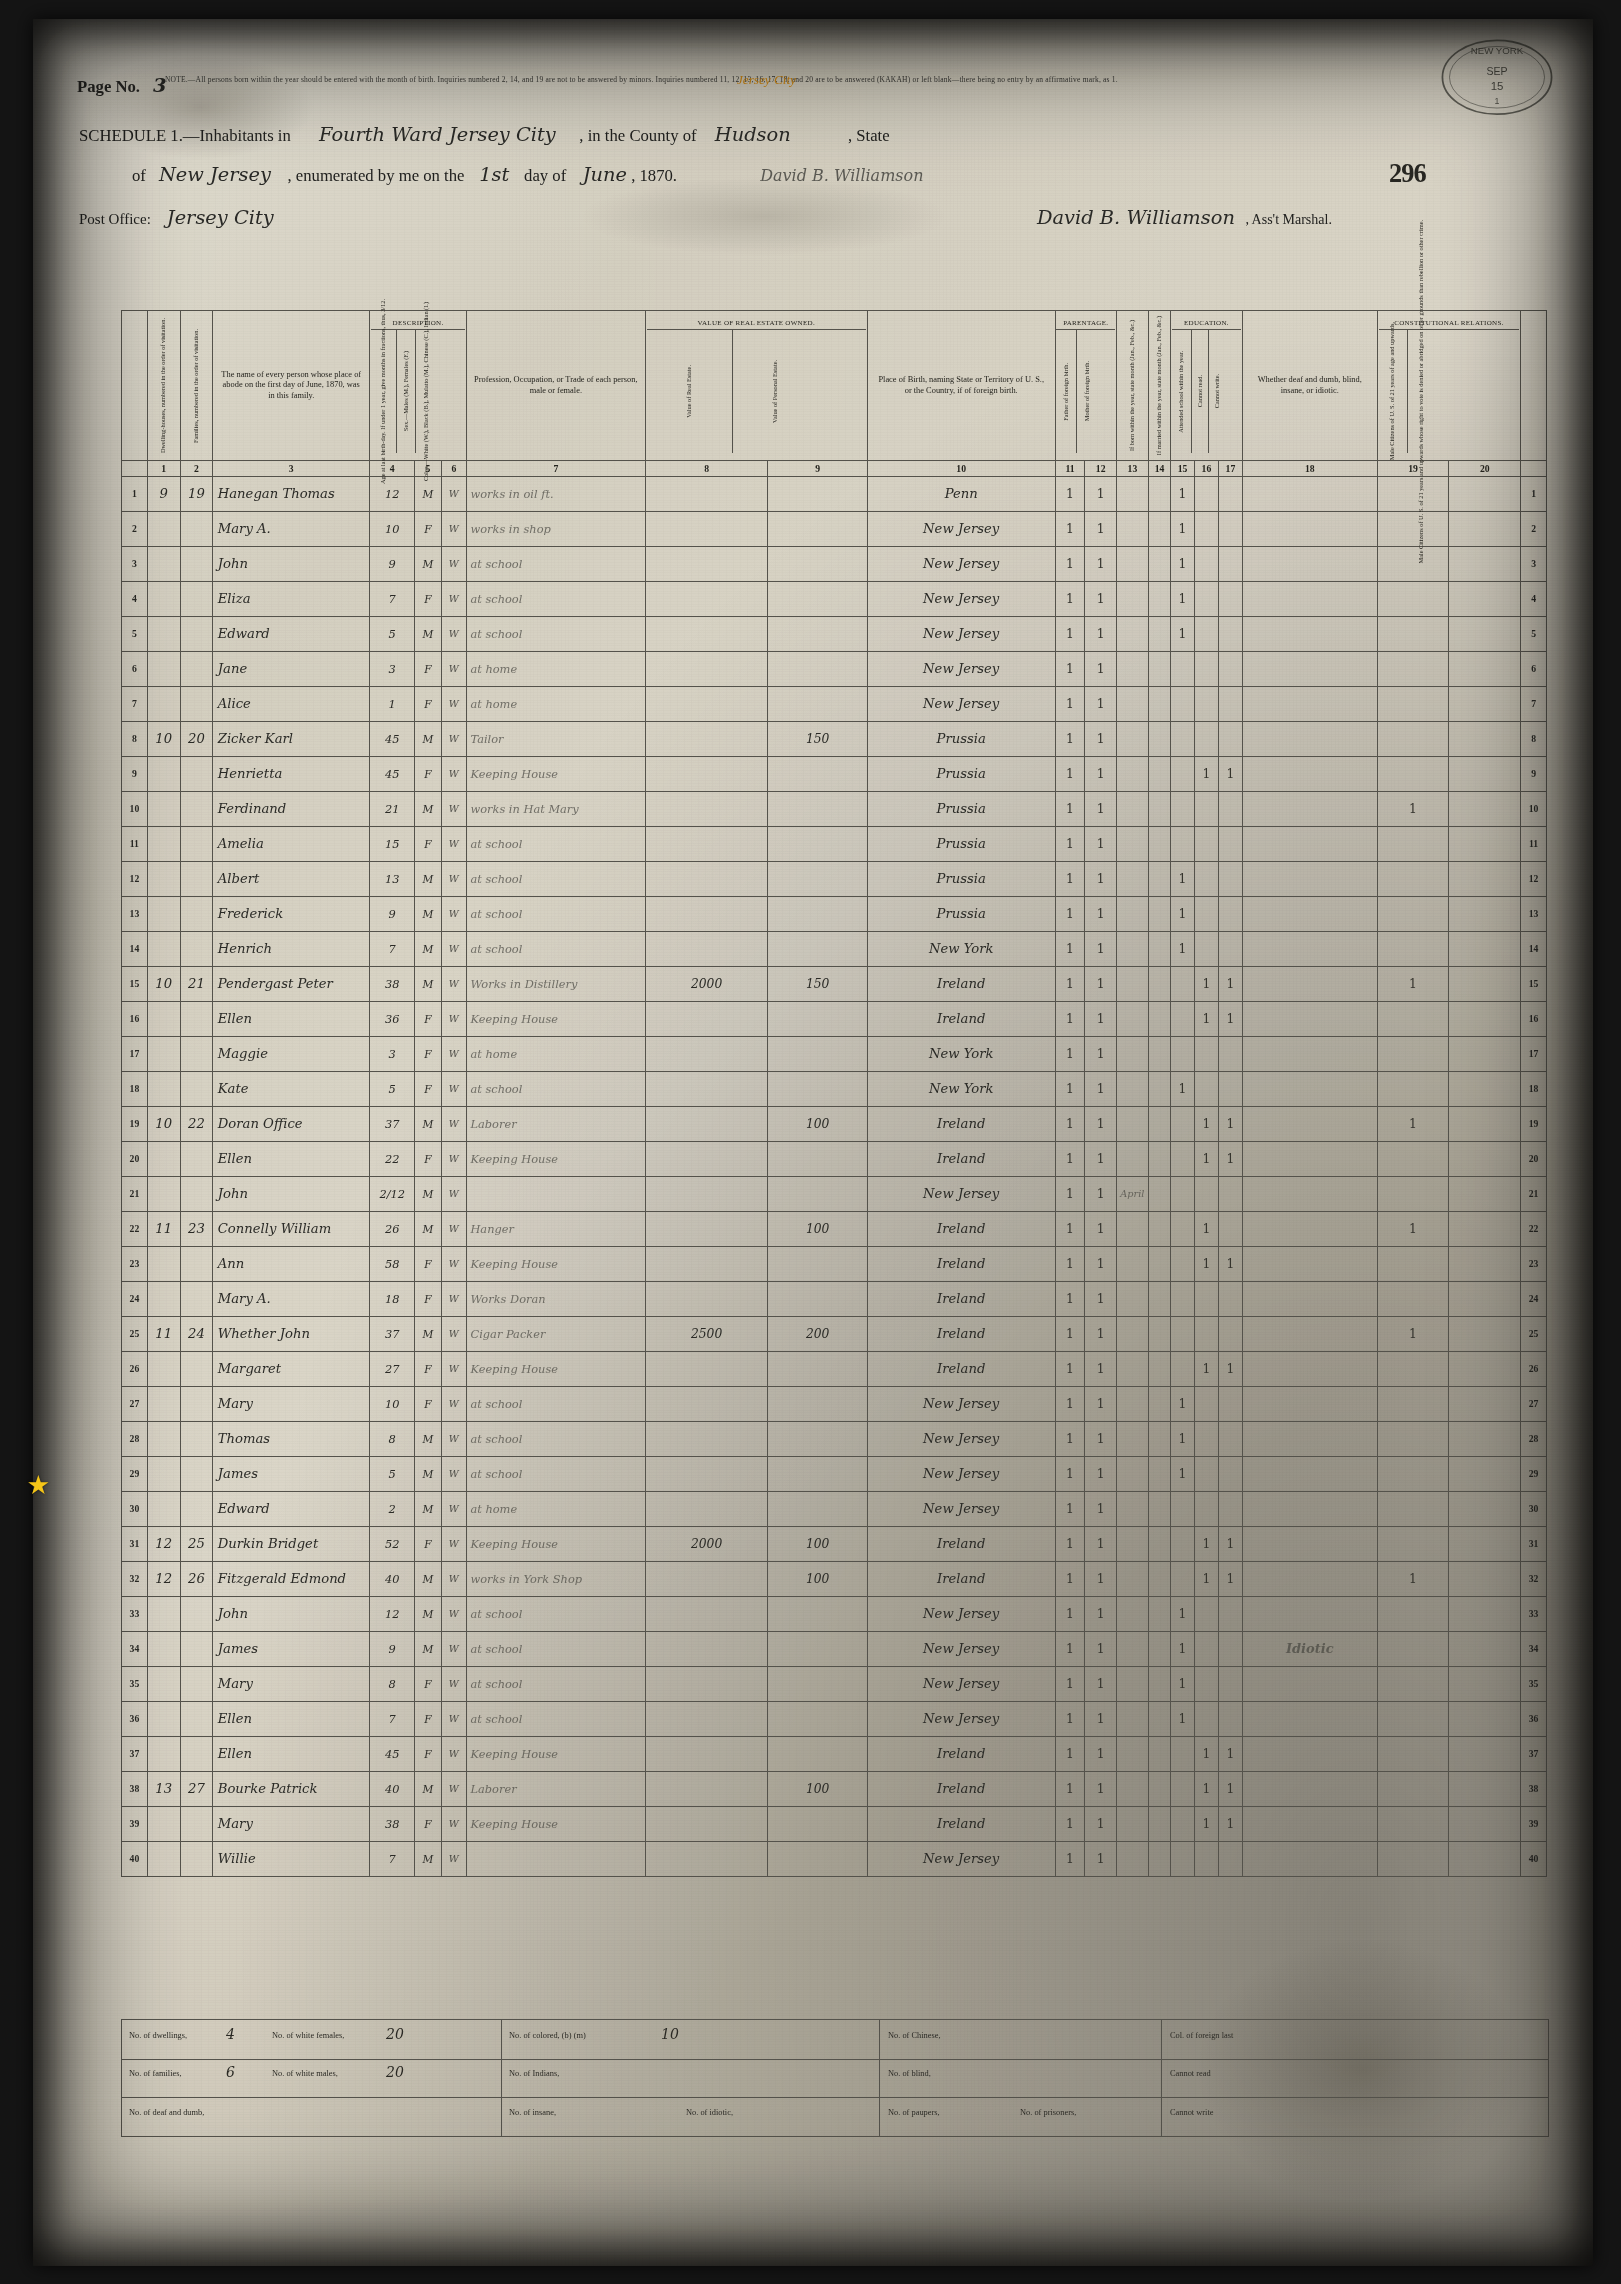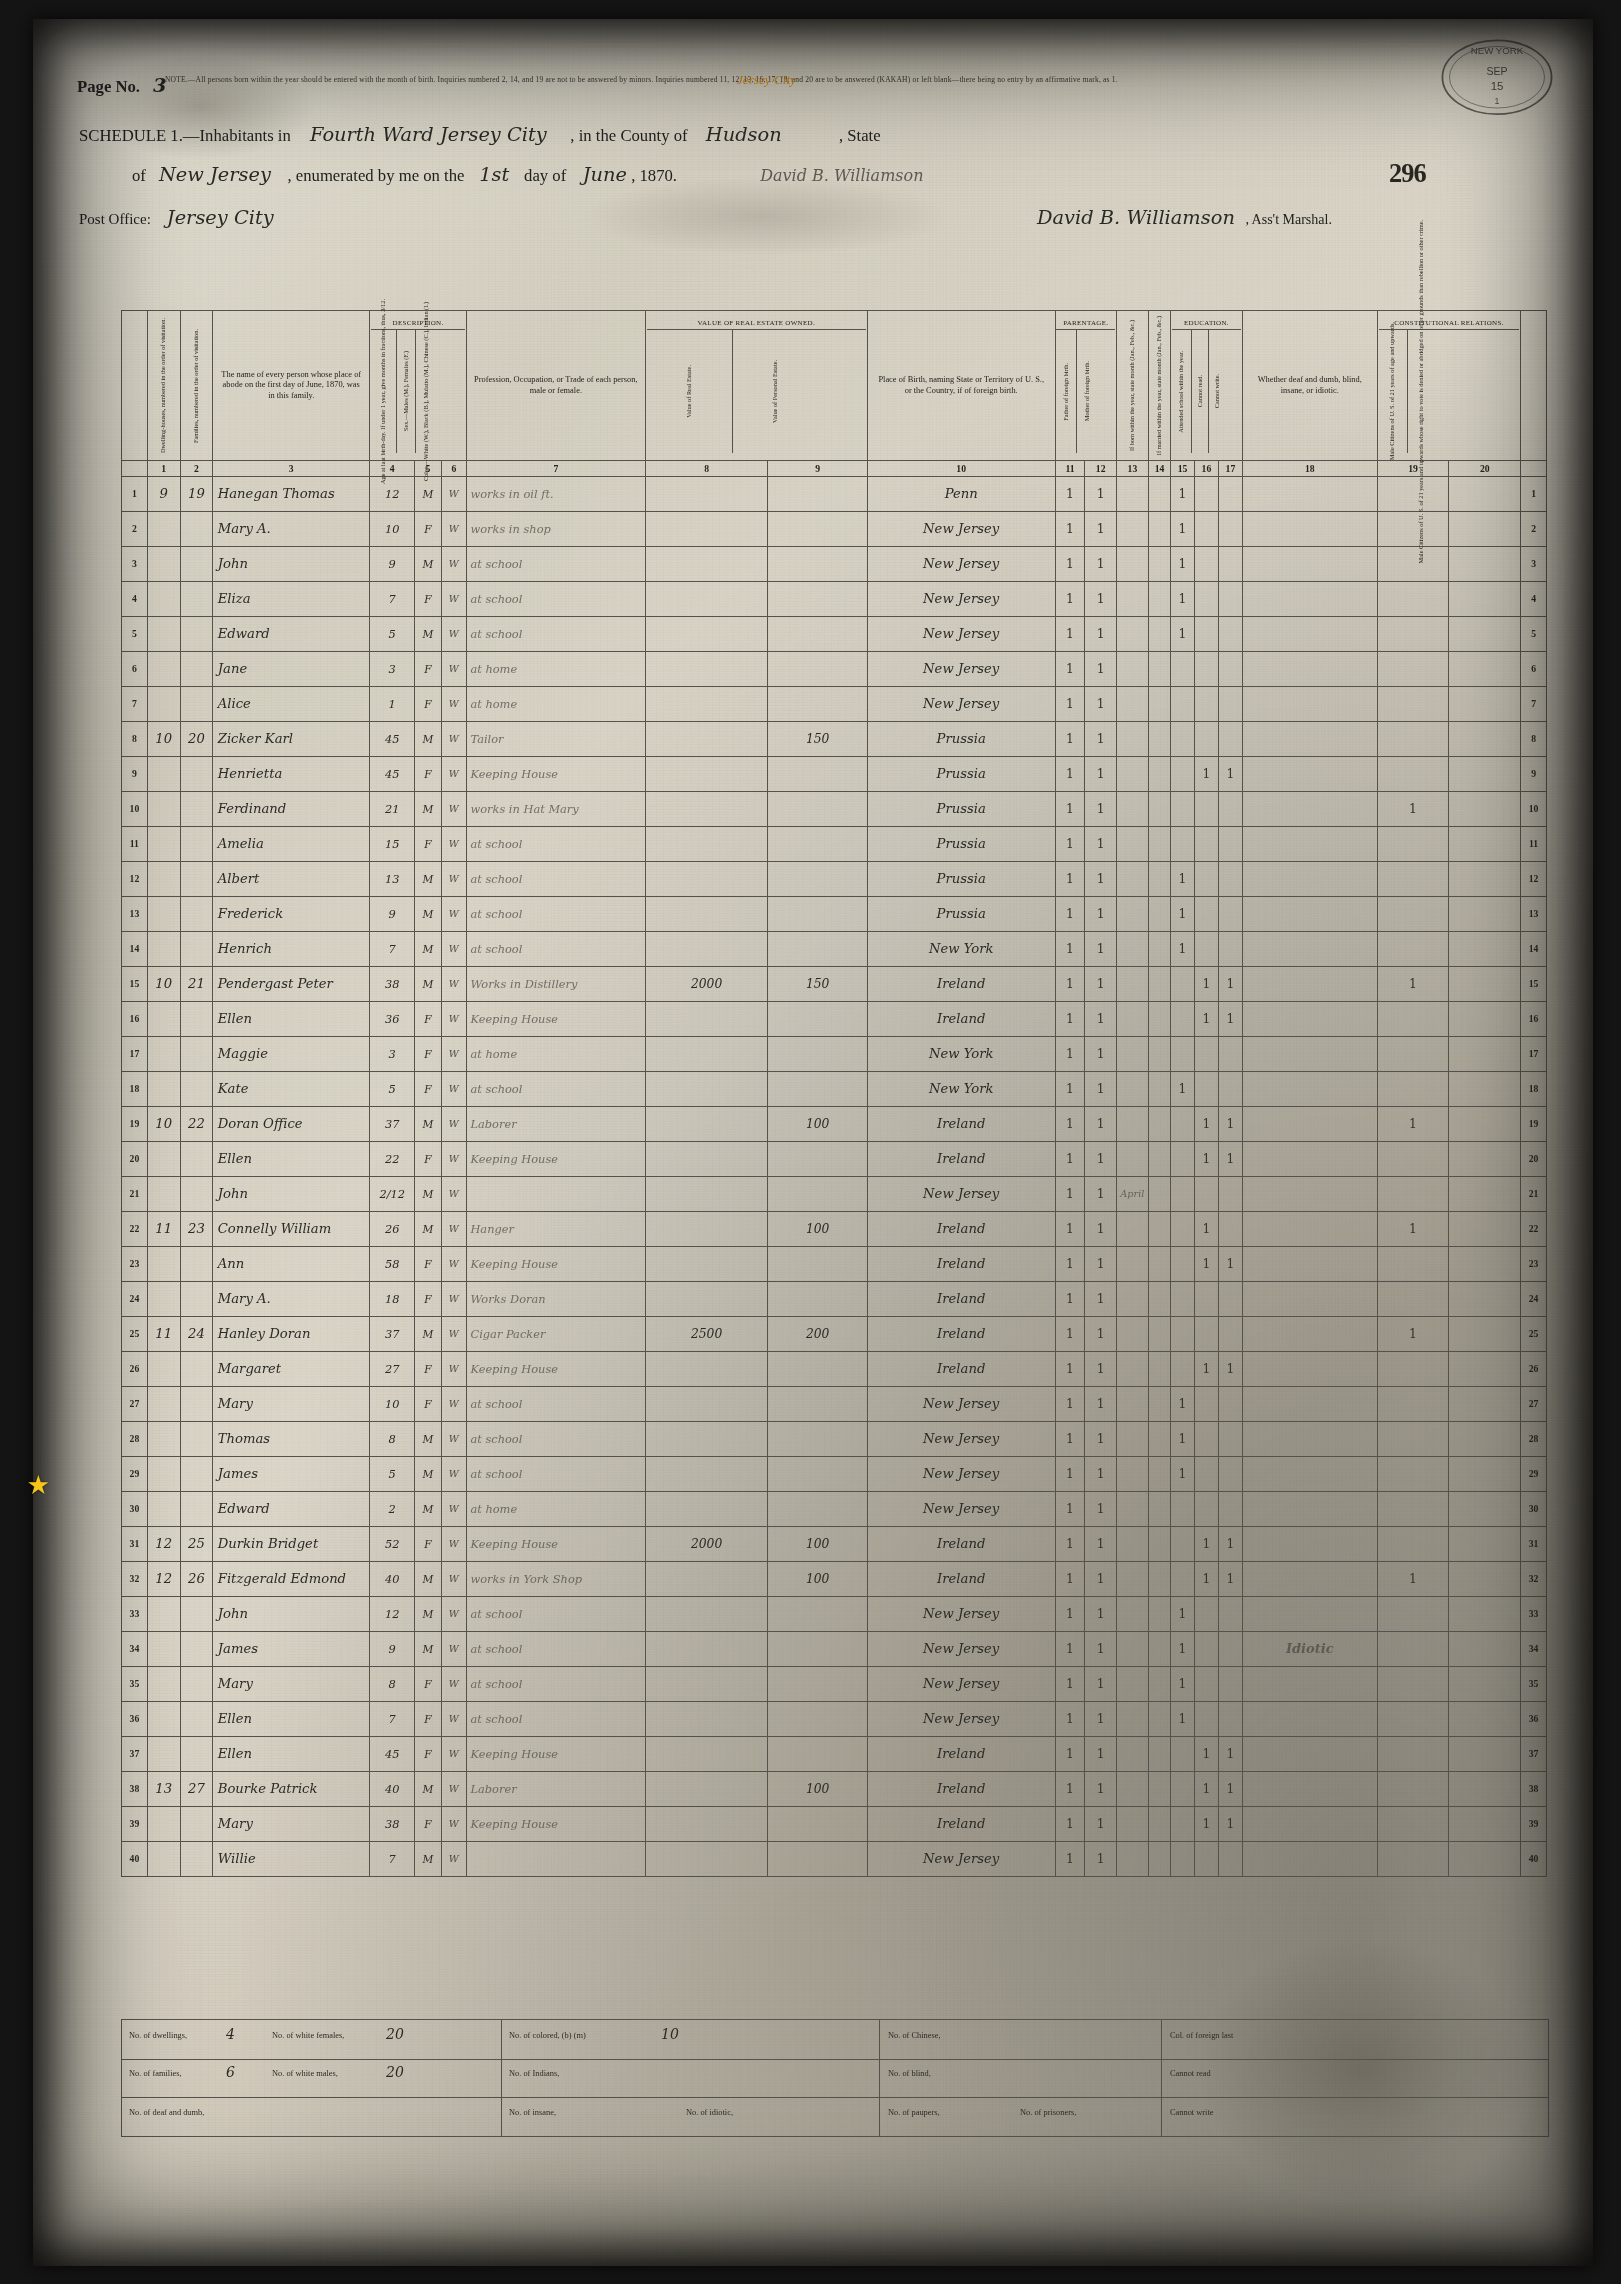--- a/index.html
+++ b/index.html
@@ -93,21 +93,21 @@
 
     <div class="pageno">
       <span>Page No.</span>
       <span class="hwbig" style="margin-left:8.8px;">3</span>
     </div>
     <div class="microline tiny">NOTE.—All persons born within the year should be entered with the month of birth. Inquiries numbered 2, 14, and 19 are not to be answered by minors.   Inquiries numbered 11, 12, 13, 16, 17, 18, and 20 are to be answered (KAKAH) or left blank—there being no entry by an affirmative mark, as 1.</div>
     <div class="jerseycity">Jersey City</div>
 
     <div class="sched">
       <span>SCHEDULE 1.—Inhabitants in</span>
-      <span class="hwbig" style="margin-left:15px;">Fourth Ward Jersey City</span>
+      <span class="hwbig" style="margin-left:24px;">Fourth Ward Jersey City</span>
       <span style="margin-left:19.4px;">, in the County of</span>
       <span class="hwbig" style="margin-left:14px;">Hudson</span>
       <span style="margin-left:53px;">, State</span>
     </div>
 
     <div class="sched2">
       <span>of</span>
       <span class="hwbig" style="margin-left:8.8px;">New Jersey</span>
       <span style="margin-left:12.3px;">, enumerated by me on the</span>
       <span class="hwbig" style="margin-left:10.6px;">1st</span>
@@ -1927,21 +1927,21 @@
             <td>
               <div class="cell ctr" style="font-family:&quot;Liberation Serif&quot;,serif;font-style:normal;font-size:9.7px;font-weight:bold;">25</div>
             </td>
             <td>
               <div class="cell ctr">11</div>
             </td>
             <td>
               <div class="cell ctr">24</div>
             </td>
             <td>
-              <div class="cell">Hanley Doran</div>
+              <div class="cell">Whether John</div>
             </td>
             <td>
               <div class="cell ctr" style="font-size:11.4px;">37</div>
             </td>
             <td>
               <div class="cell ctr" style="font-size:10.6px;">M</div>
             </td>
             <td>
               <div class="cell ctr" style="font-size:9.7px;opacity:.8;">W</div>
             </td>

